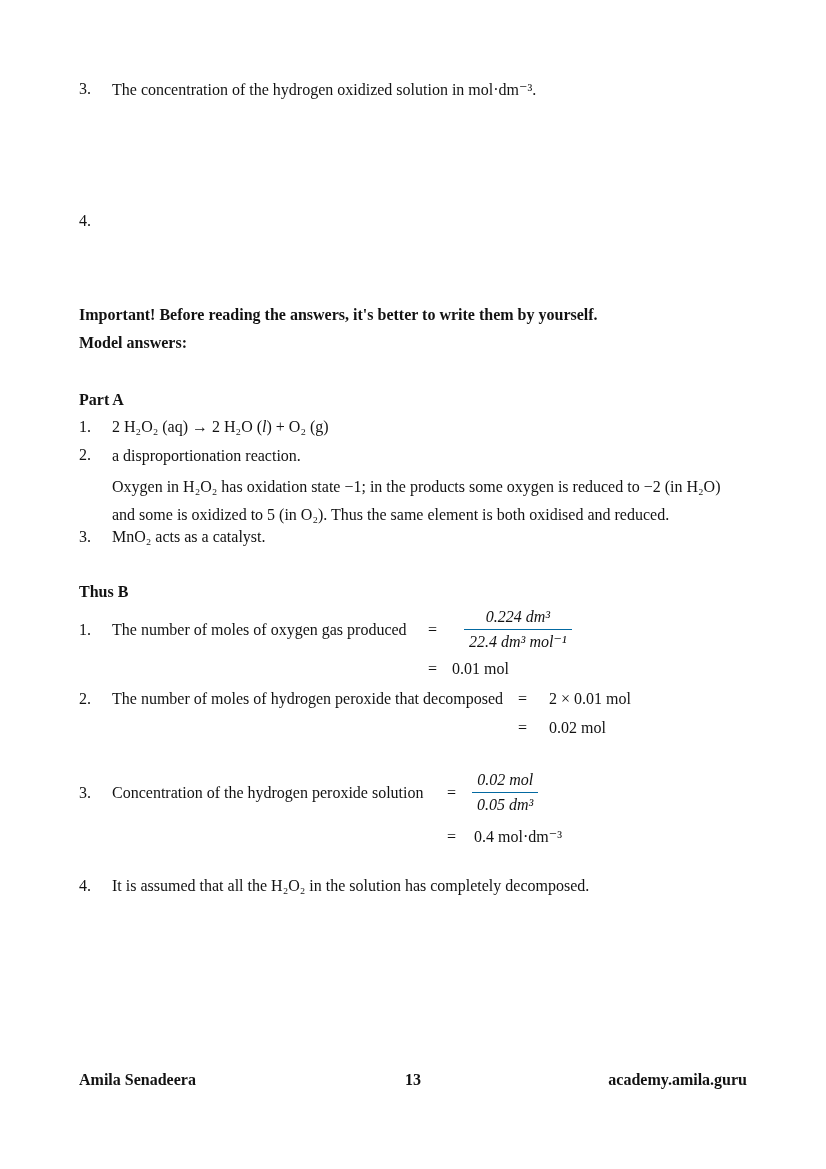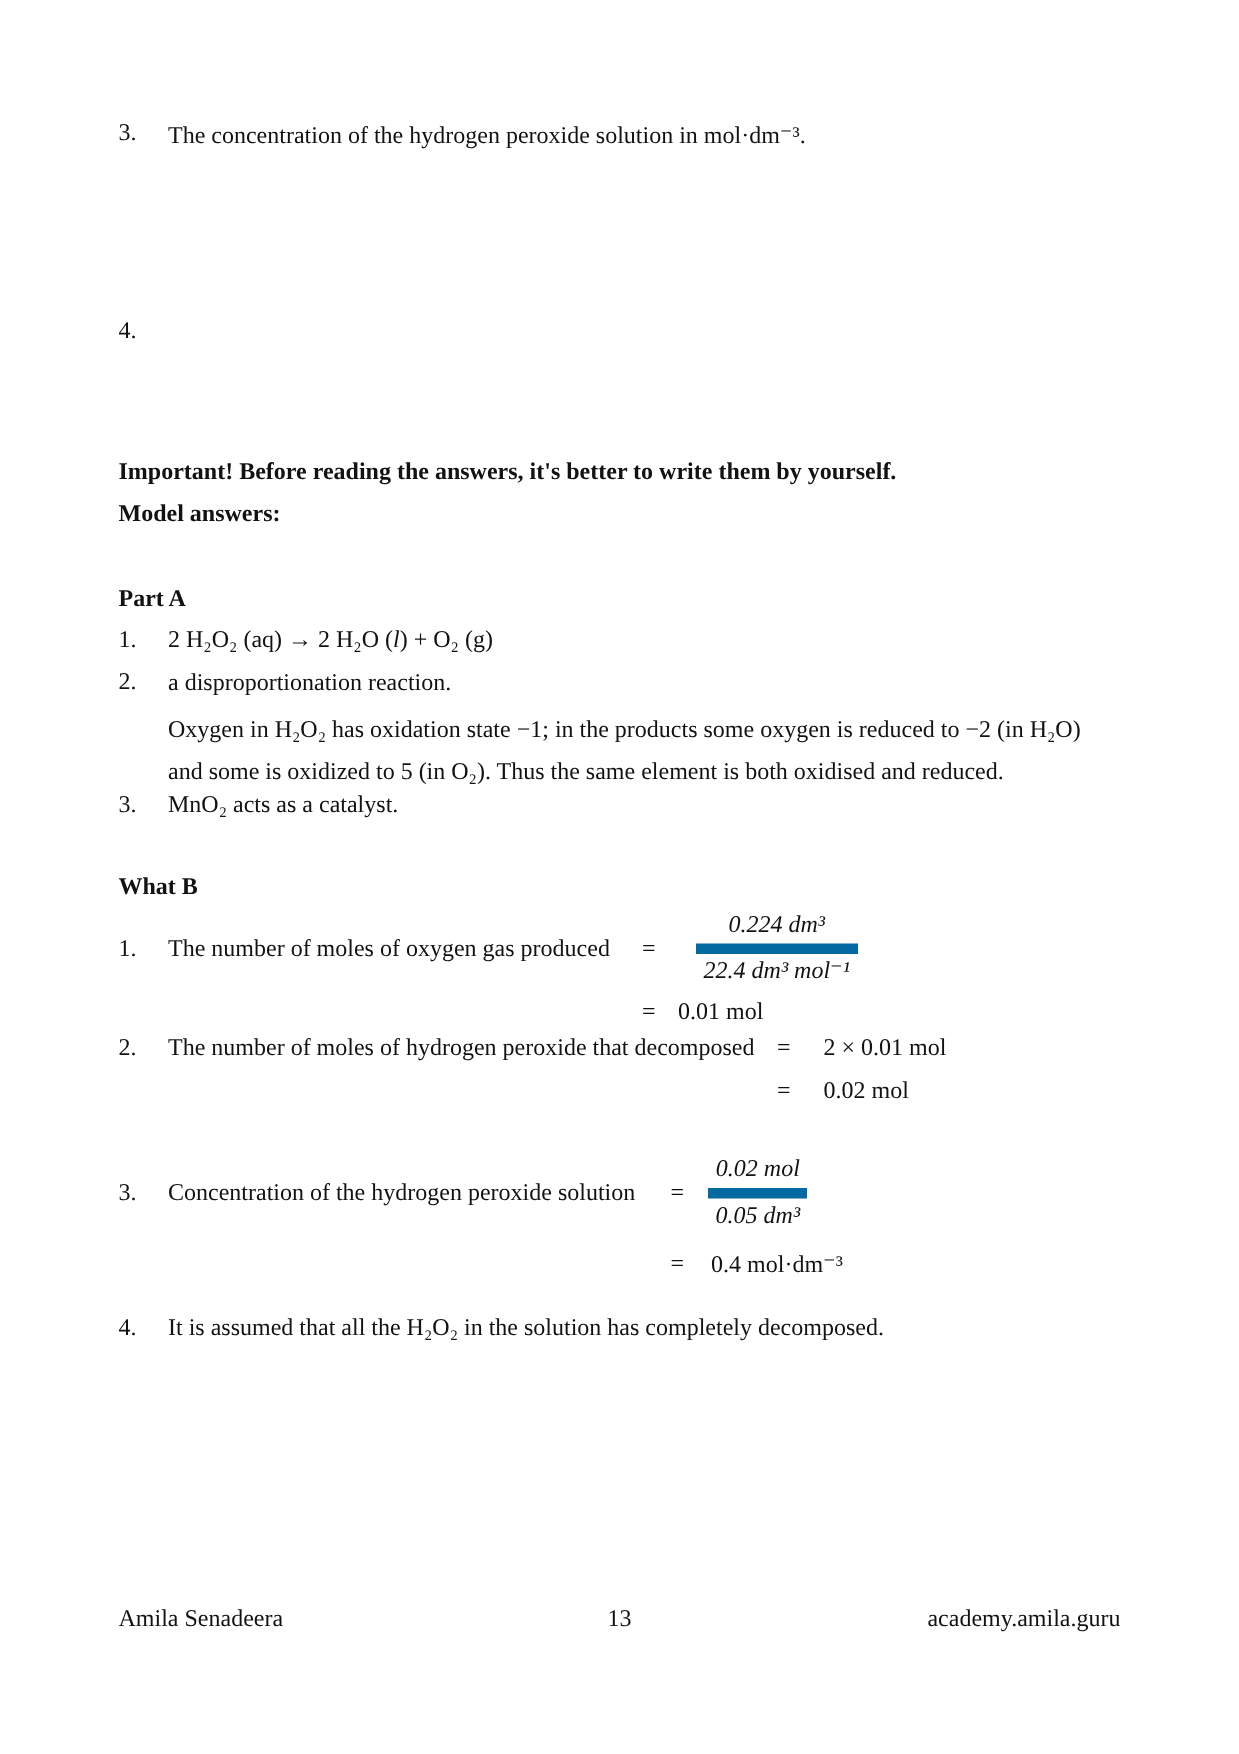--- a/index.html
+++ b/index.html
@@ -23,53 +23,53 @@
   .li-row { display: flex; align-items: flex-start; }
   .li-num { width: 33px; flex-shrink: 0; }
   .multiline > div { line-height: 27.5px; }
   .multiline > div:first-child { line-height: 20px; margin-bottom: 7px; }
 
   
   .pb-row1 { display: flex; align-items: center; }
   .pb-label { flex-shrink: 0; white-space: nowrap; }
   .eq-sign { flex-shrink: 0; }
   .frac { display: inline-block; text-align: center; font-style: italic; line-height: 20px; }
-  .frac .fnum { display: block; border-bottom: 7px solid #0369a1; padding: 0 5px 2px 5px; }
+  .frac .fnum { display: block; border-bottom: 1px solid #0369a1; padding: 0 5px 2px 5px; }
   .frac .fden { display: block; padding: 2px 5px 0 5px; }
   .pb-row2 { display: flex; align-items: center; }
 
   .pb1 .pb-label { width: 316px; }
   .pb1 .frac { margin-left: 27px; }
   .pb1 .pb-row2 { margin-left: 349px; margin-top: 8px; }
   .pb1 .pb-row2 .pb-val { margin-left: 15px; }
 
   .pb2 .pb-label { width: 406px; }
   .pb2 .pb-val1 { margin-left: 22px; }
   .pb2 .pb-row2 { margin-left: 439px; margin-top: 11px; }
   .pb2 .pb-row2 .pb-val { margin-left: 22px; }
 
   .pb3 .pb-label { width: 335px; }
   .pb3 .frac { margin-left: 16px; }
   .pb3 .pb-row2 { margin-left: 368px; margin-top: 12px; }
   .pb3 .pb-row2 .pb-val { margin-left: 18px; }
 
   
-  .footer { position: absolute; left: 79px; right: 79px; top: 1071px; display: flex; align-items: flex-end; }
+  .footer { position: absolute; left: 79px; right: 79px; top: 1071px; display: flex; align-items: flex-end; font-weight: bold; }
   .footer .f-left { flex: 1; text-align: left; }
   .footer .f-center { flex: 0 0 auto; }
   .footer .f-right { flex: 1; text-align: right; }
 </style>
 </head>
 <body>
 
 <div class="page">
 
   <div class="block li-row" style="top: 80px;">
     <span class="li-num">3.</span>
-    <span>The concentration of the hydrogen peroxide solution in mol·dm⁻³.</span>
+    <span>The concentration of the hydrogen oxidized solution in mol·dm⁻³.</span>
   </div>
 
   <div class="block li-row" style="top: 212px;">
     <span class="li-num">4.</span>
   </div>
 
   <div class="block bold" style="top: 306px;">Important! Before reading the answers, it's better to write them by yourself.</div>
 
   <div class="block bold" style="top: 334px;">Model answers:</div>
 
@@ -87,21 +87,21 @@
       <div>Oxygen in H₂O₂ has oxidation state −1; in the products some oxygen is reduced to −2 (in H₂O)</div>
       <div>and some is oxidized to 5 (in O₂). Thus the same element is both oxidised and reduced.</div>
     </div>
   </div>
 
   <div class="block li-row" style="top: 528px;">
     <span class="li-num">3.</span>
     <span>MnO₂ acts as a catalyst.</span>
   </div>
 
-  <div class="block bold" style="top: 583px;">What B</div>
+  <div class="block bold" style="top: 583px;">Thus B</div>
 
   <div class="block pb1" style="top: 607px;">
     <div class="pb-row1">
       <span class="li-num">1.</span>
       <span class="pb-label">The number of moles of oxygen gas produced</span>
       <span class="eq-sign">=</span>
       <span class="frac">
         <span class="fnum">0.224 dm³</span>
         <span class="fden">22.4 dm³ mol⁻¹</span>
       </span>

